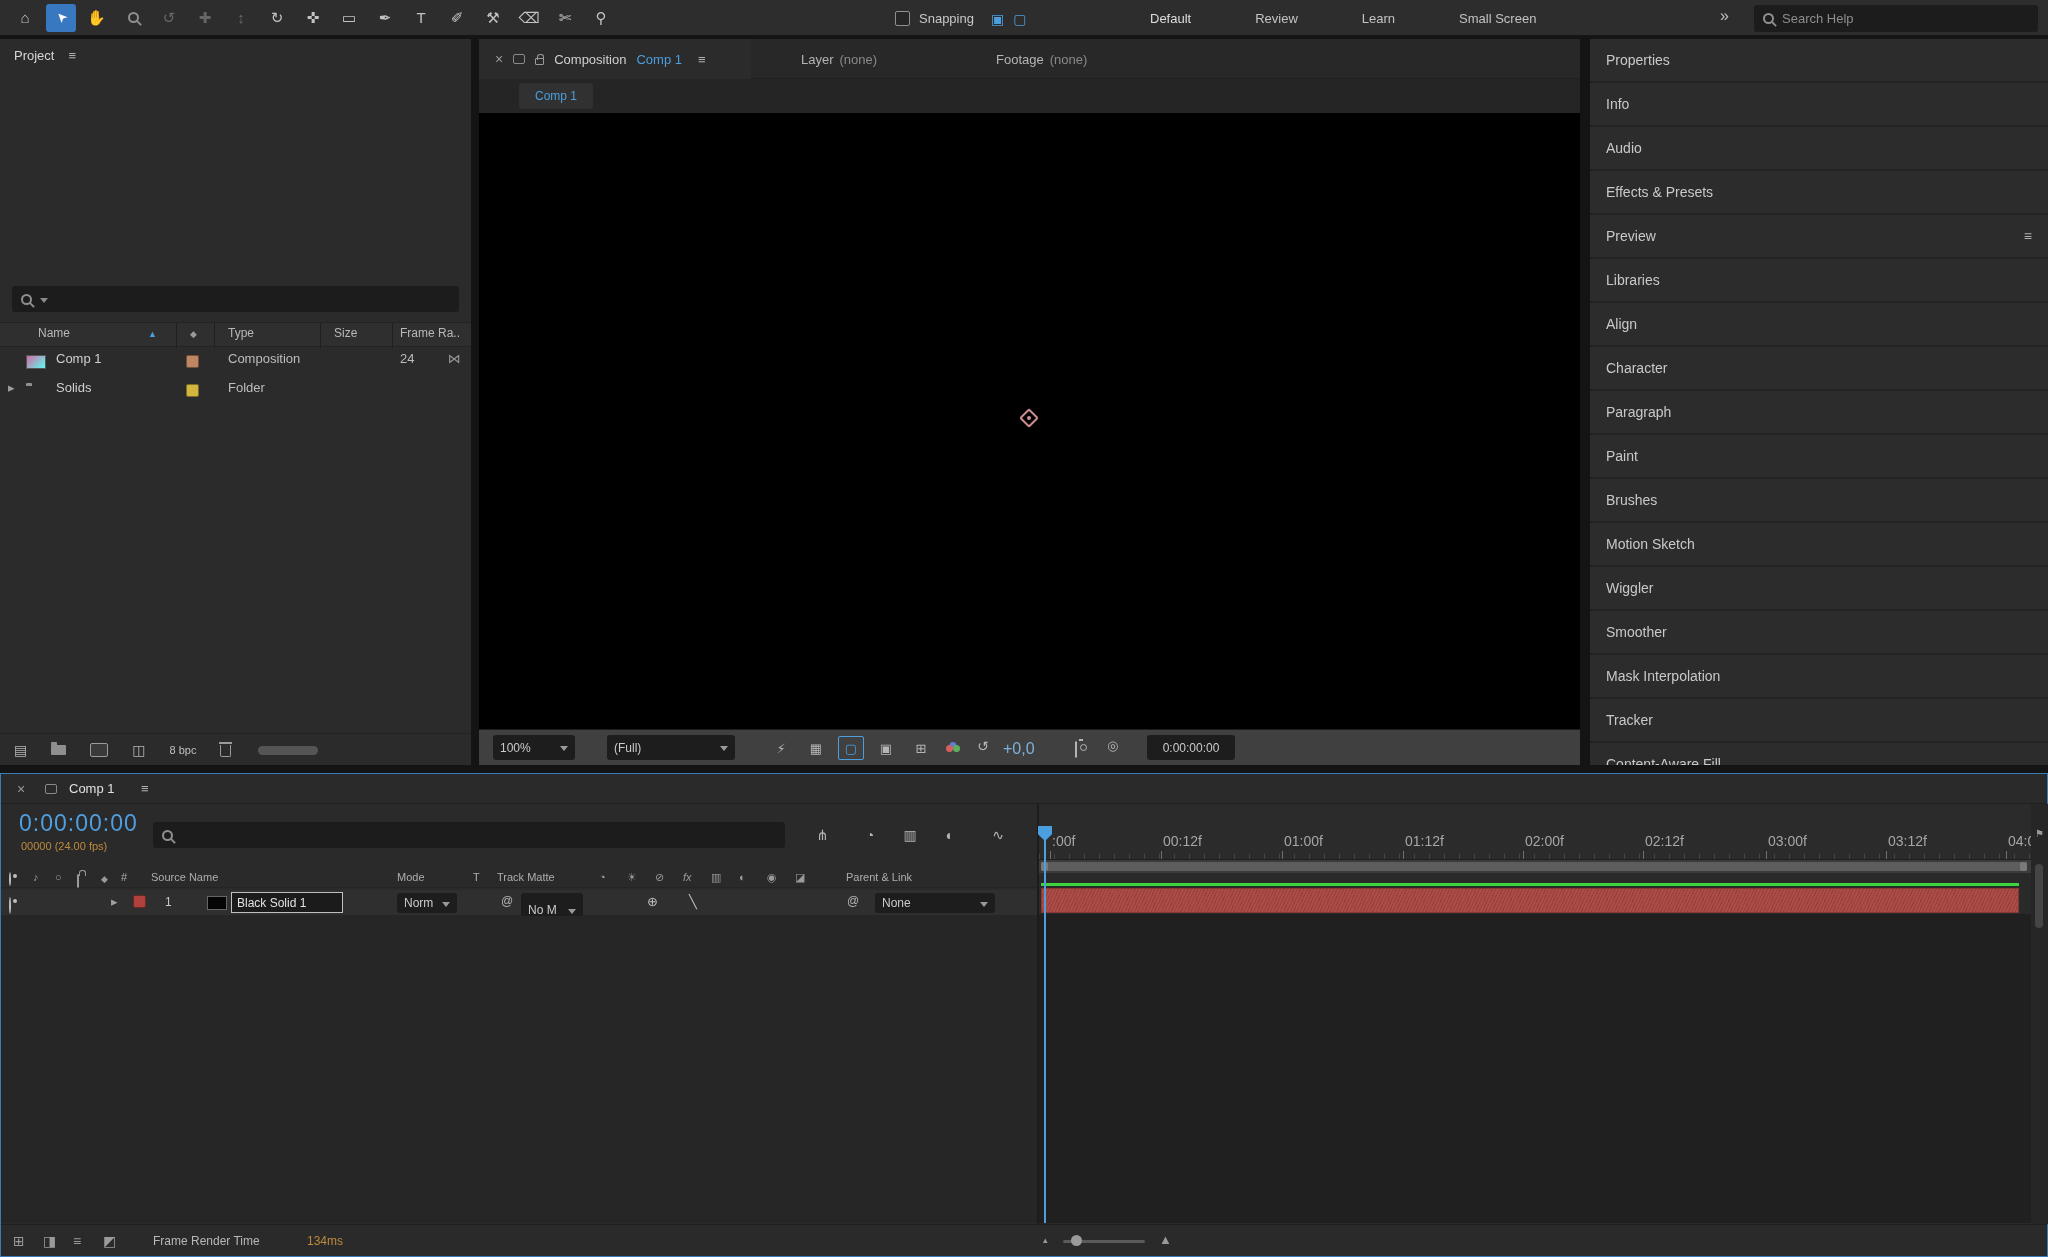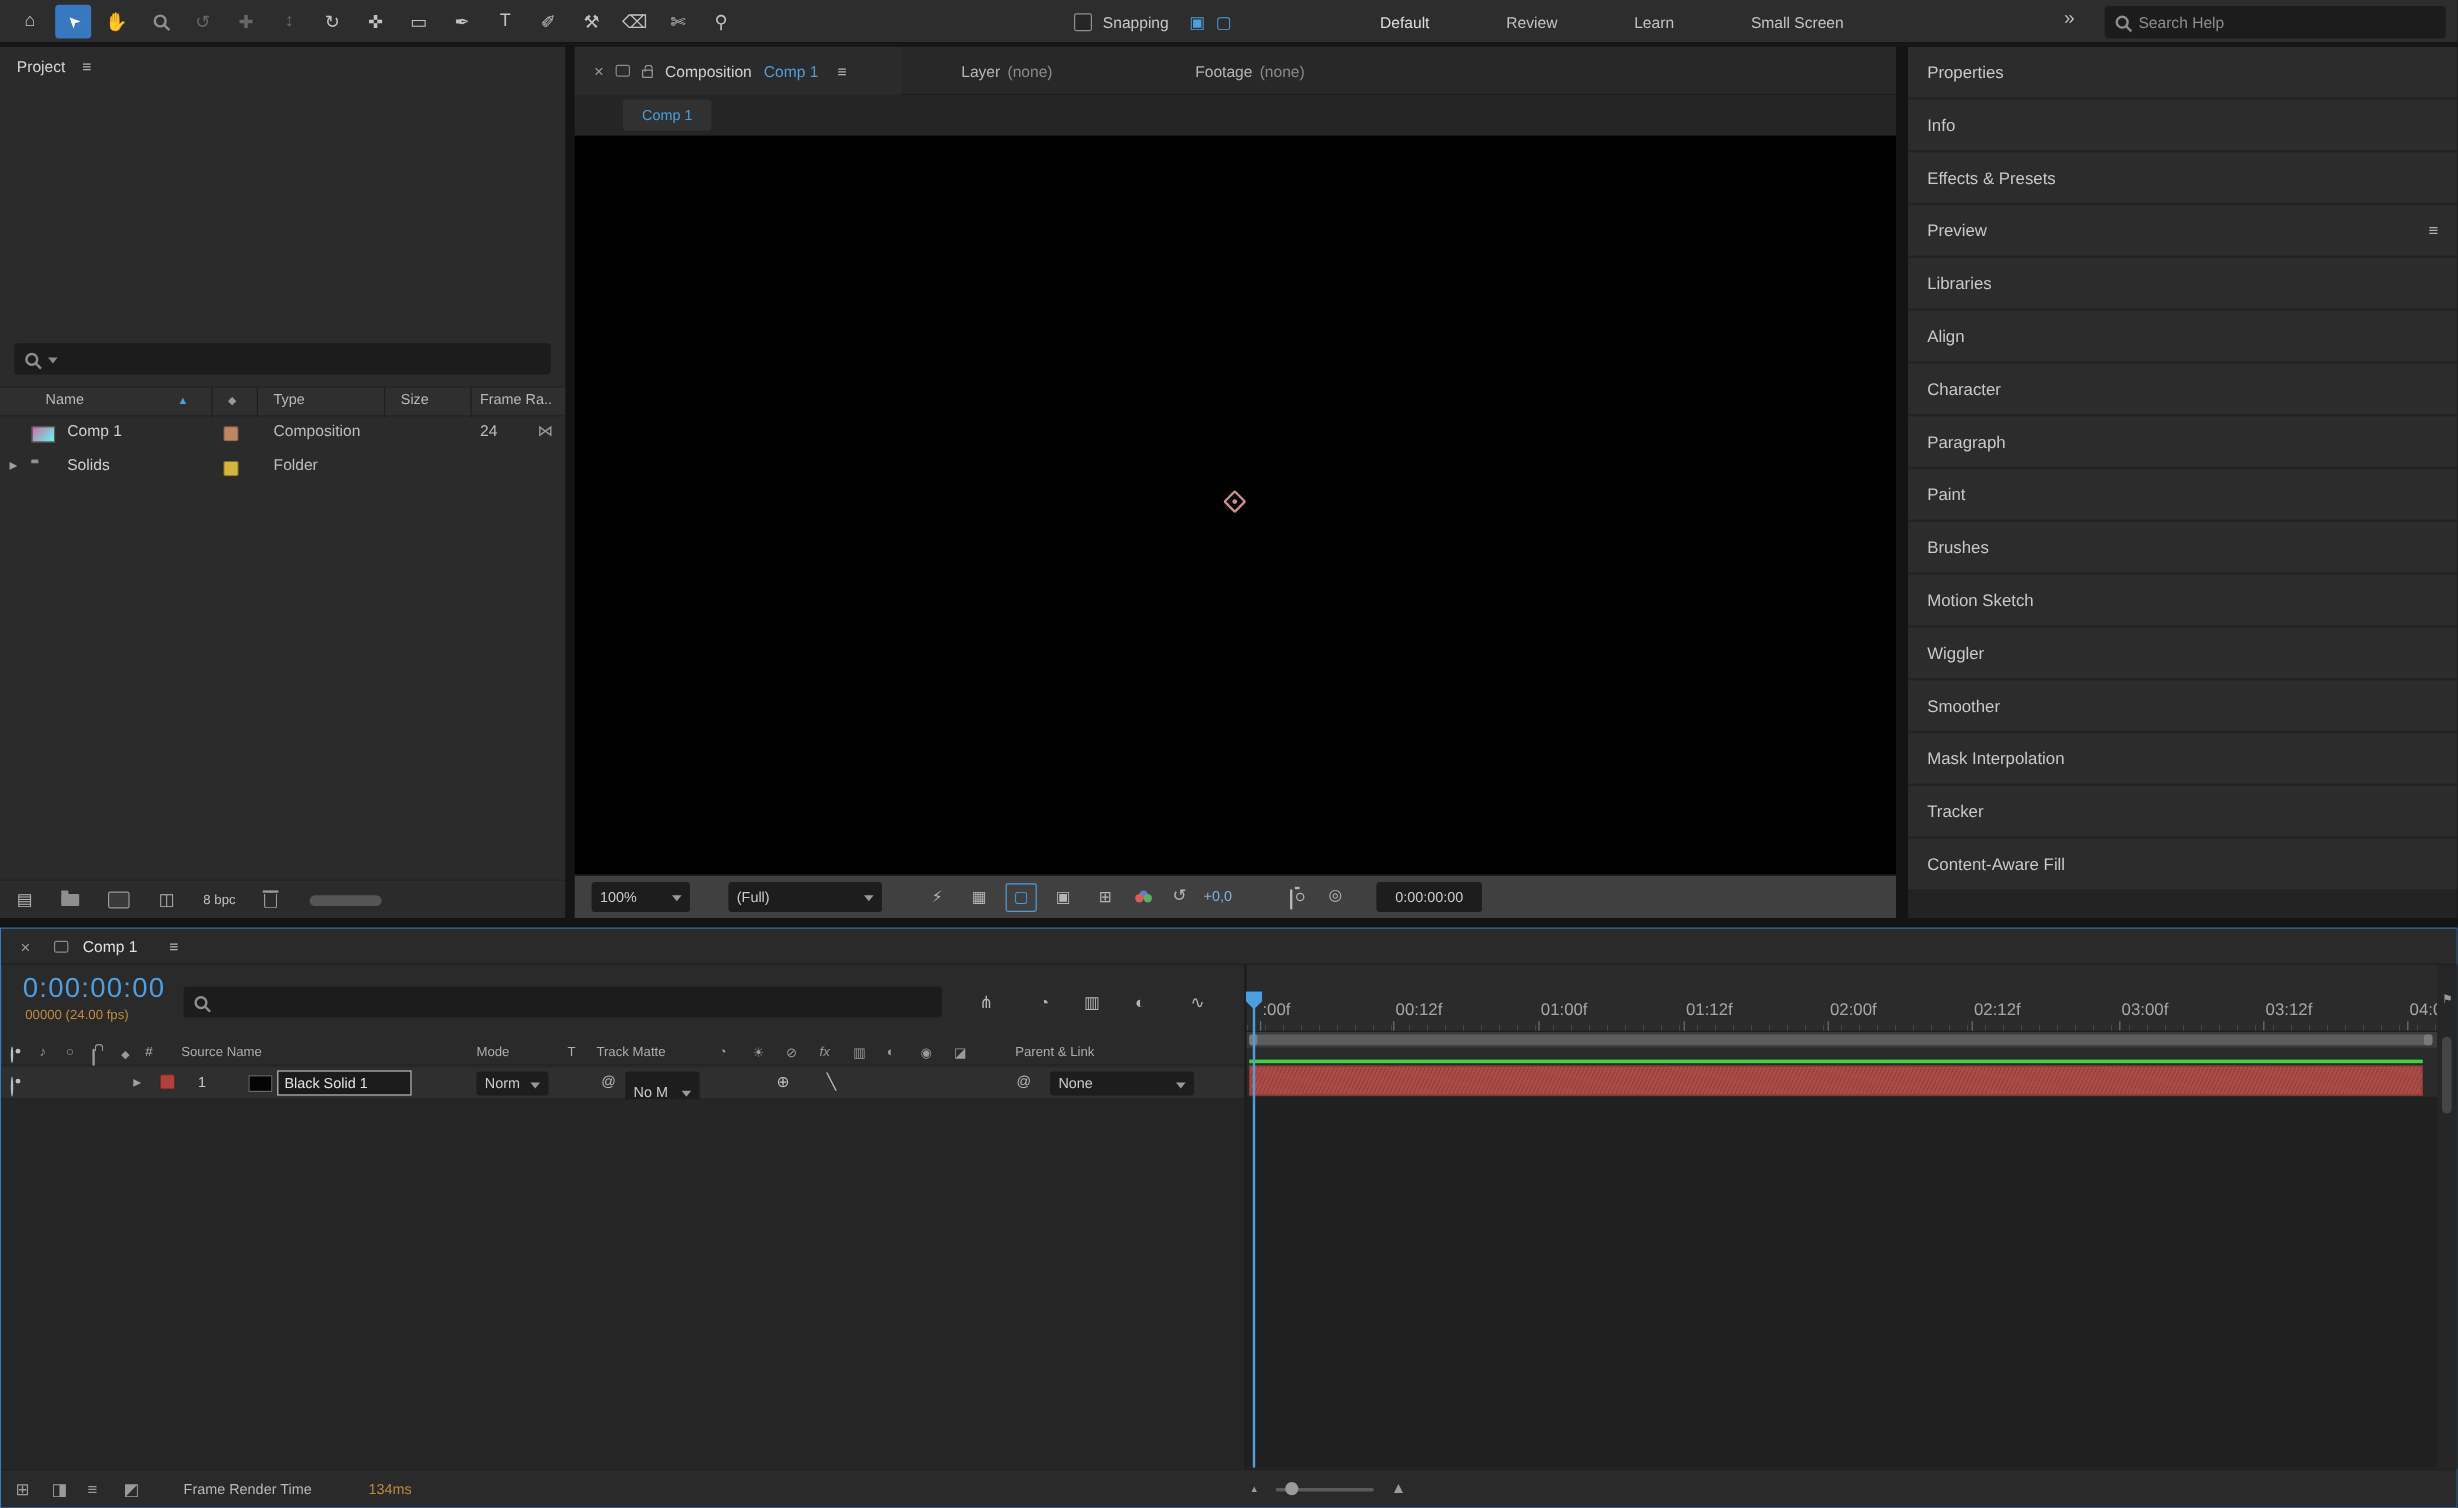--- a/index.html
+++ b/index.html
@@ -269,35 +269,38 @@
       </div>
       <div class="abs" style="left:289px;top:6px;display:flex;gap:9px">
         <span class="vbtn">⚡</span>
         <span class="vbtn">▦</span>
         <span class="vbtn activeblue">▢</span>
         <span class="vbtn">▣</span>
         <span class="vbtn">⊞</span>
       </div>
       <span class="abs rgb" style="left:466px;top:12px"></span>
       <span class="abs glyph" style="left:498px;top:8px;font-size:14px">↺</span>
-      <span class="abs" style="left:524px;top:10px;color:#7fb1dc;font-size:12px">+0,0</span>
+      <span class="abs" style="left:524px;top:10px;color:#7fb1dc;font-size:16px">+0,0</span>
       <span class="abs cam" style="left:596px;top:12px"></span>
       <span class="abs glyph" style="left:628px;top:8px;font-size:13px">◎</span>
       <div class="abs dd" style="left:668px;top:5px;width:88px;height:25px;justify-content:center">
         <span>0:00:00:00</span>
       </div>
     </div>
   </div>
 
   <div id="rightpanel" class="panel">
     <div class="rp-item">
         <span>Properties</span>
       </div>
     <div class="rp-item">
         <span>Info</span>
+      </div>
+    <div class="rp-item">
+        <span>Audio</span>
       </div>
     <div class="rp-item">
         <span>Effects &amp; Presets</span>
       </div>
     <div class="rp-item">
         <span>Preview</span>
         <span style="margin-left:auto;color:#b0b0b0">≡</span>
       </div>
     <div class="rp-item">
         <span>Libraries</span>

